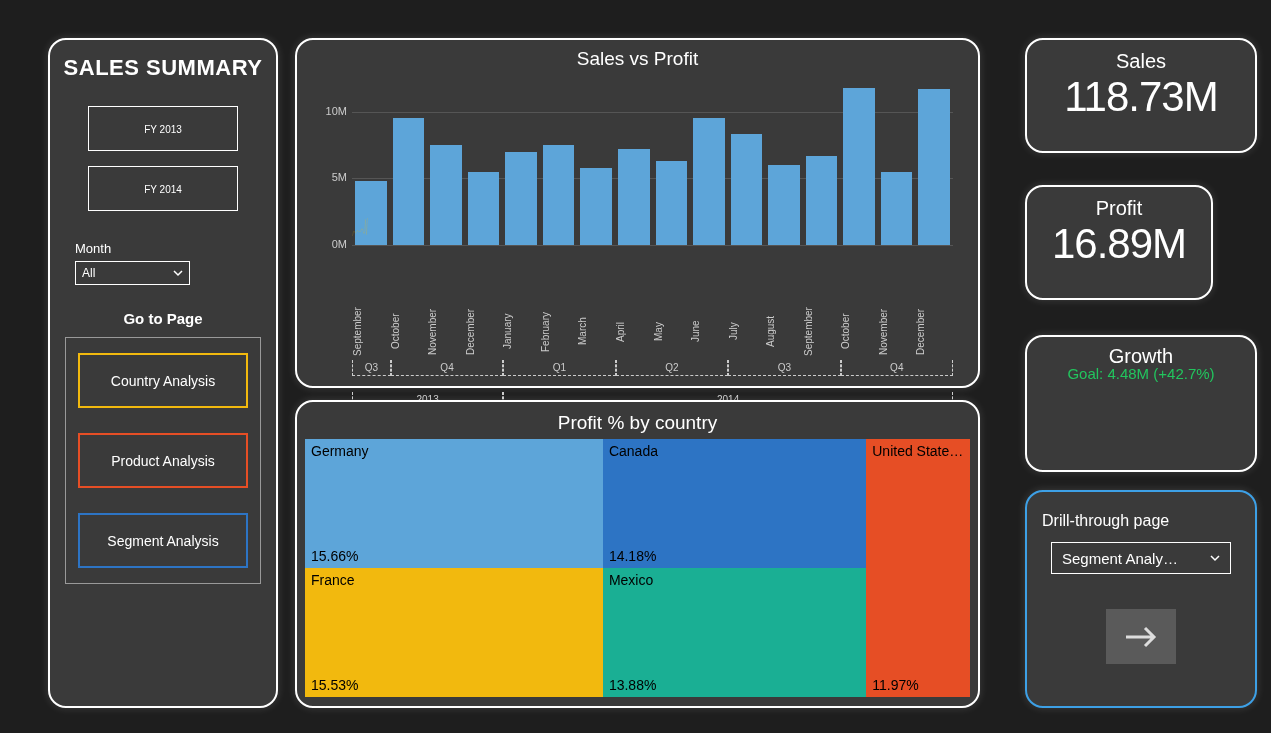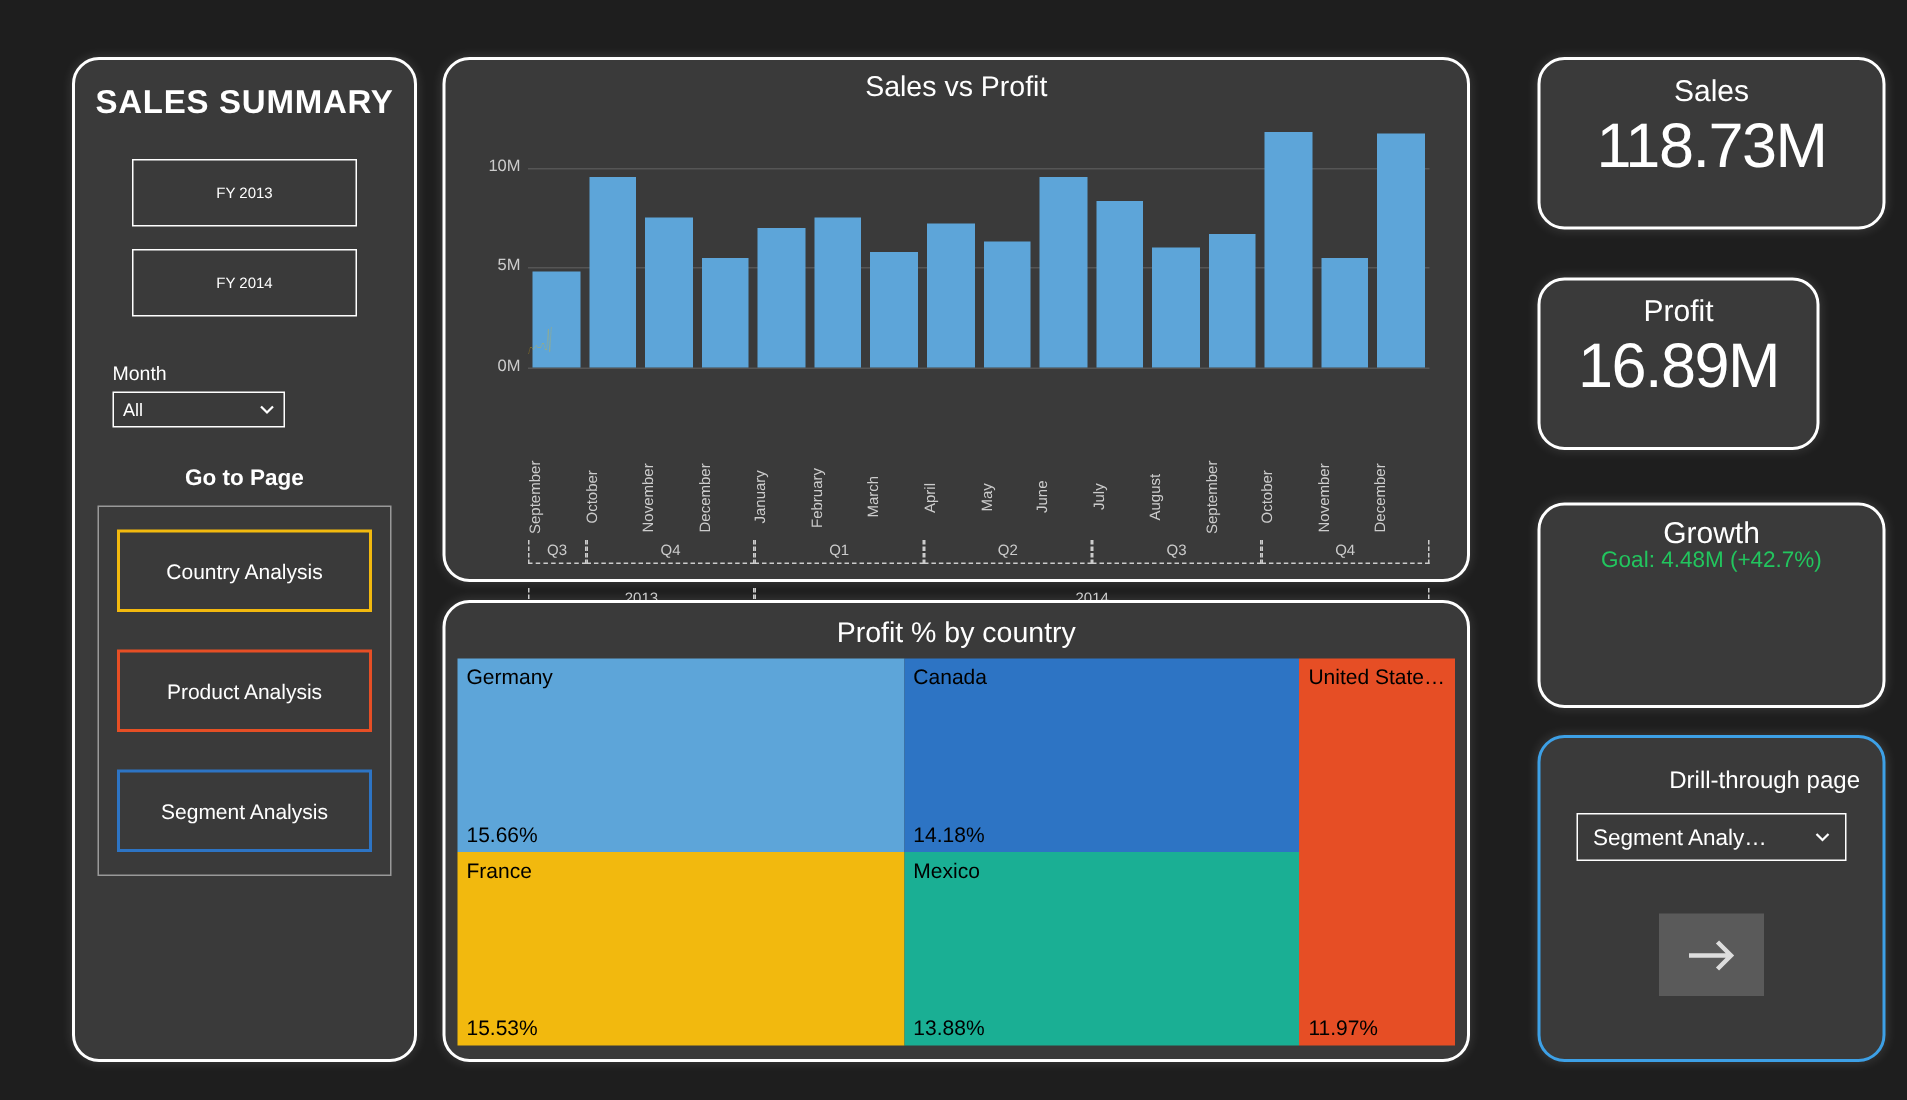--- a/index.html
+++ b/index.html
@@ -58,21 +58,21 @@
 #kpi-sales  { left: 1025px; top: 38px;  width: 232px; height: 115px; text-align: center; padding-top: 10px; }
 #kpi-profit { left: 1025px; top: 185px; width: 188px; height: 115px; text-align: center; padding-top: 10px; }
 .kpi-label { font-size: 20px; font-weight: 400; }
 .kpi-value { font-size: 42px; font-weight: 400; letter-spacing: -1px; }
 
 #kpi-growth { left: 1025px; top: 335px; width: 232px; height: 137px; text-align: center; padding-top: 8px; overflow: hidden; position: absolute; }
 .growth-val { font-size: 38px; color: #27c33a; font-weight: 400; display: inline-flex; align-items: center; }
 .growth-goal { font-size: 15px; color: #22c55e; margin-top: -3px; }
 .spark { position: absolute; inset: 0; opacity: 0.25; z-index: -1; }
 
-#drill-panel { left: 1025px; top: 490px; width: 232px; height: 218px; border-color: #3da0e6; text-align: right; padding: 20px 15px; }
+#drill-panel { left: 1025px; top: 490px; width: 232px; height: 218px; border-color: #3da0e6; text-align: left; padding: 20px 15px; }
 .drill-title { font-size: 16px; margin-bottom: 12px; }
 .drill-select { width: 180px; height: 32px; border: 1px solid #fff; margin: 0 auto; display: flex; align-items: center; justify-content: space-between; padding: 0 10px; font-size: 15px; cursor: pointer; }
 .drill-arrow { width: 70px; height: 55px; background: #5a5a5a; margin: 35px auto 0 auto; display: flex; align-items: center; justify-content: center; cursor: pointer; }
 </style>
 </head>
 <body>
 
 <div id="sidebar" class="panel">
   <h1>SALES SUMMARY</h1>
   <div class="fy-btn">FY 2013</div>

